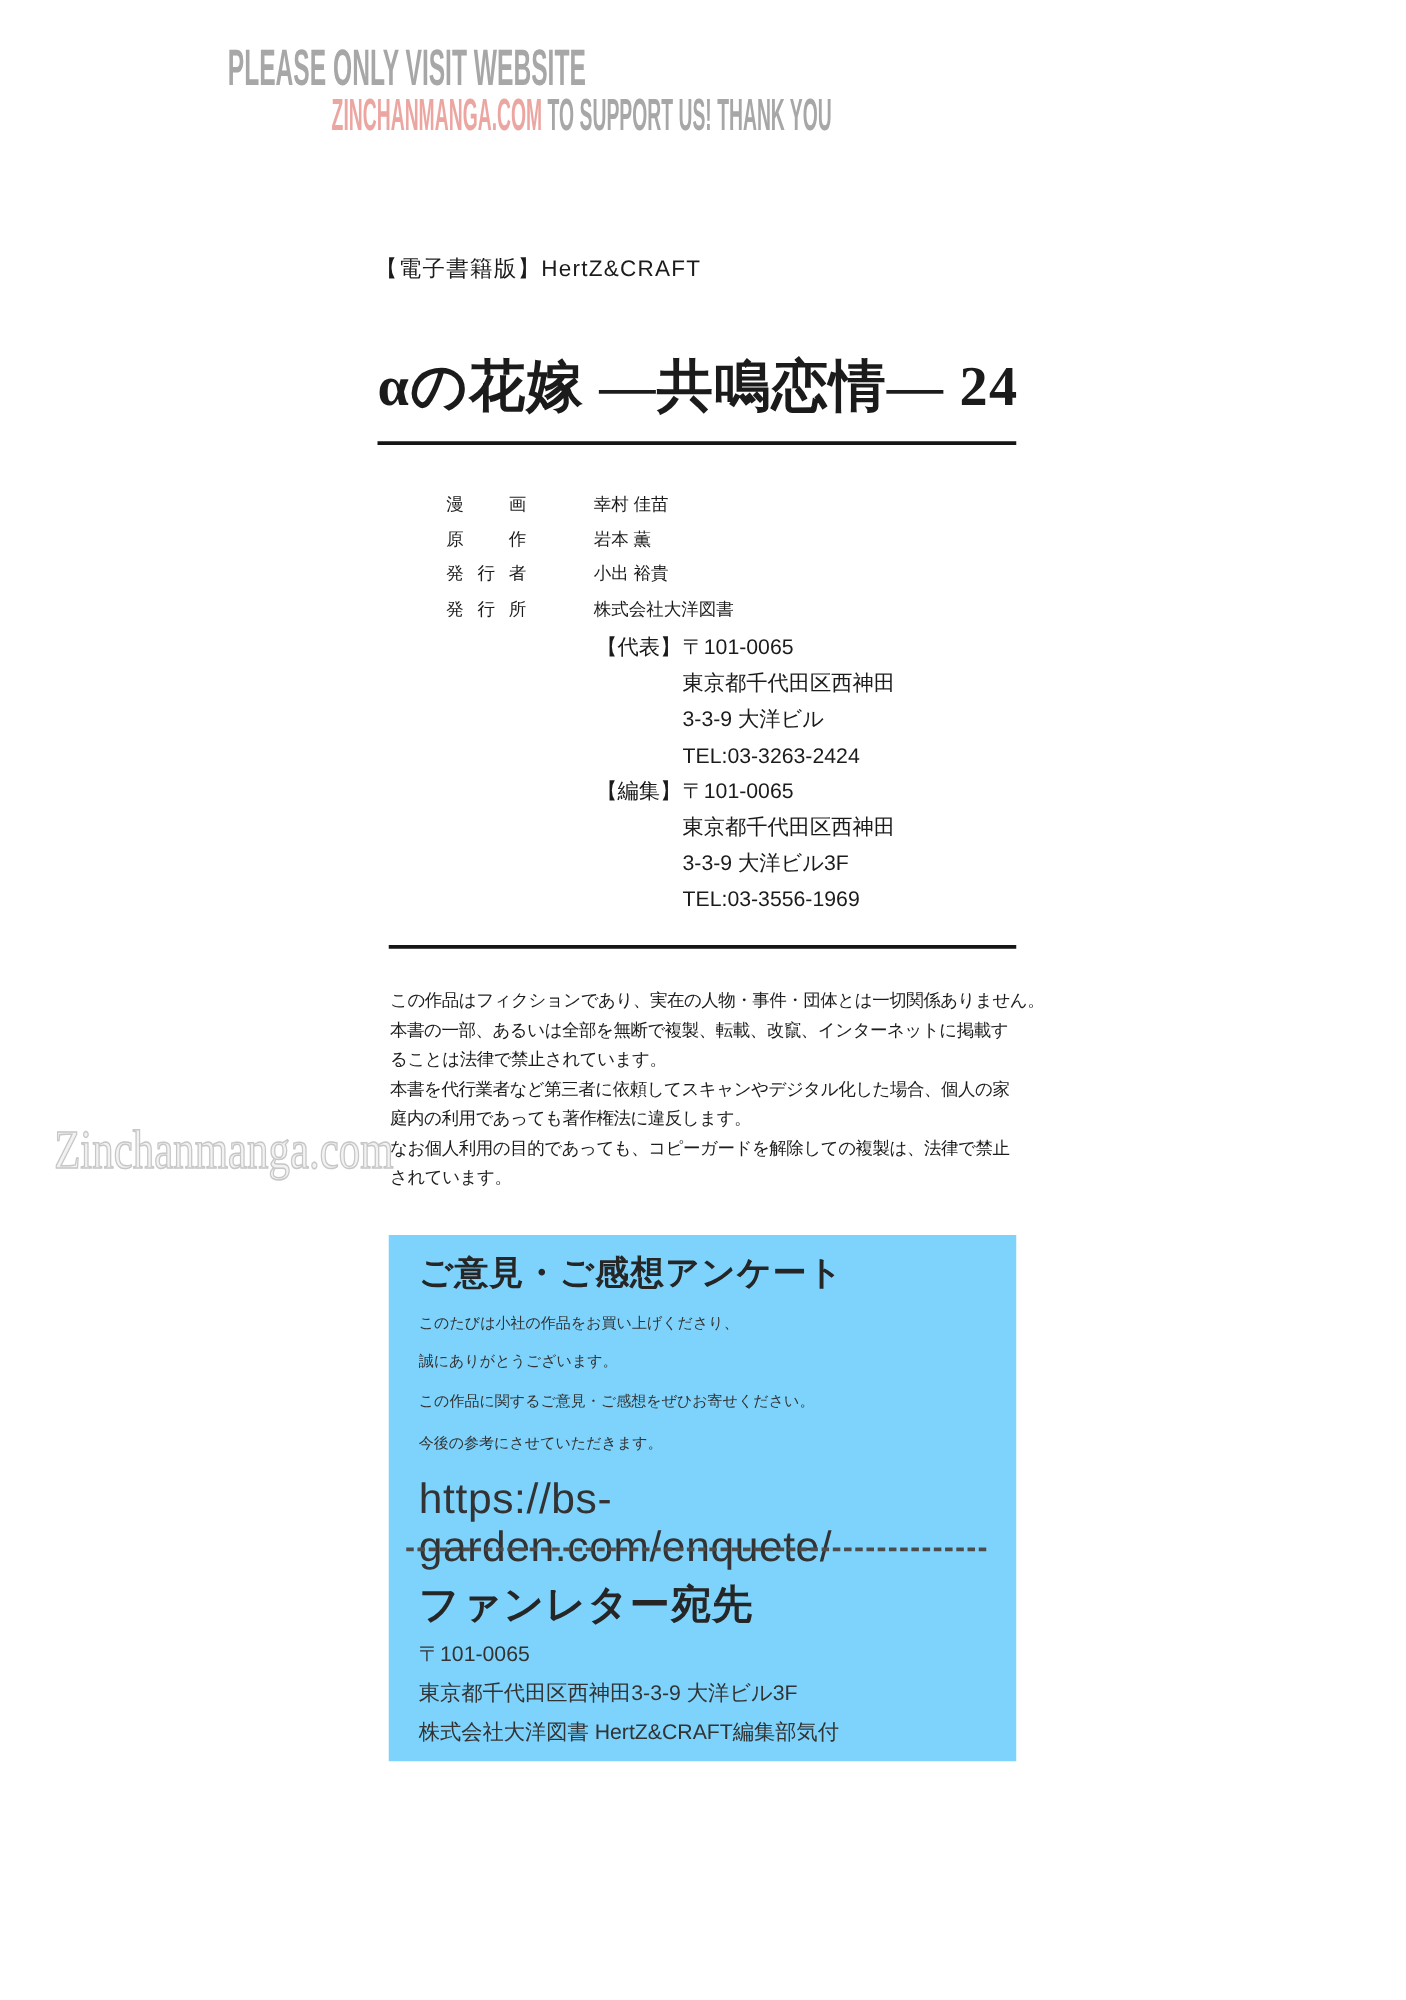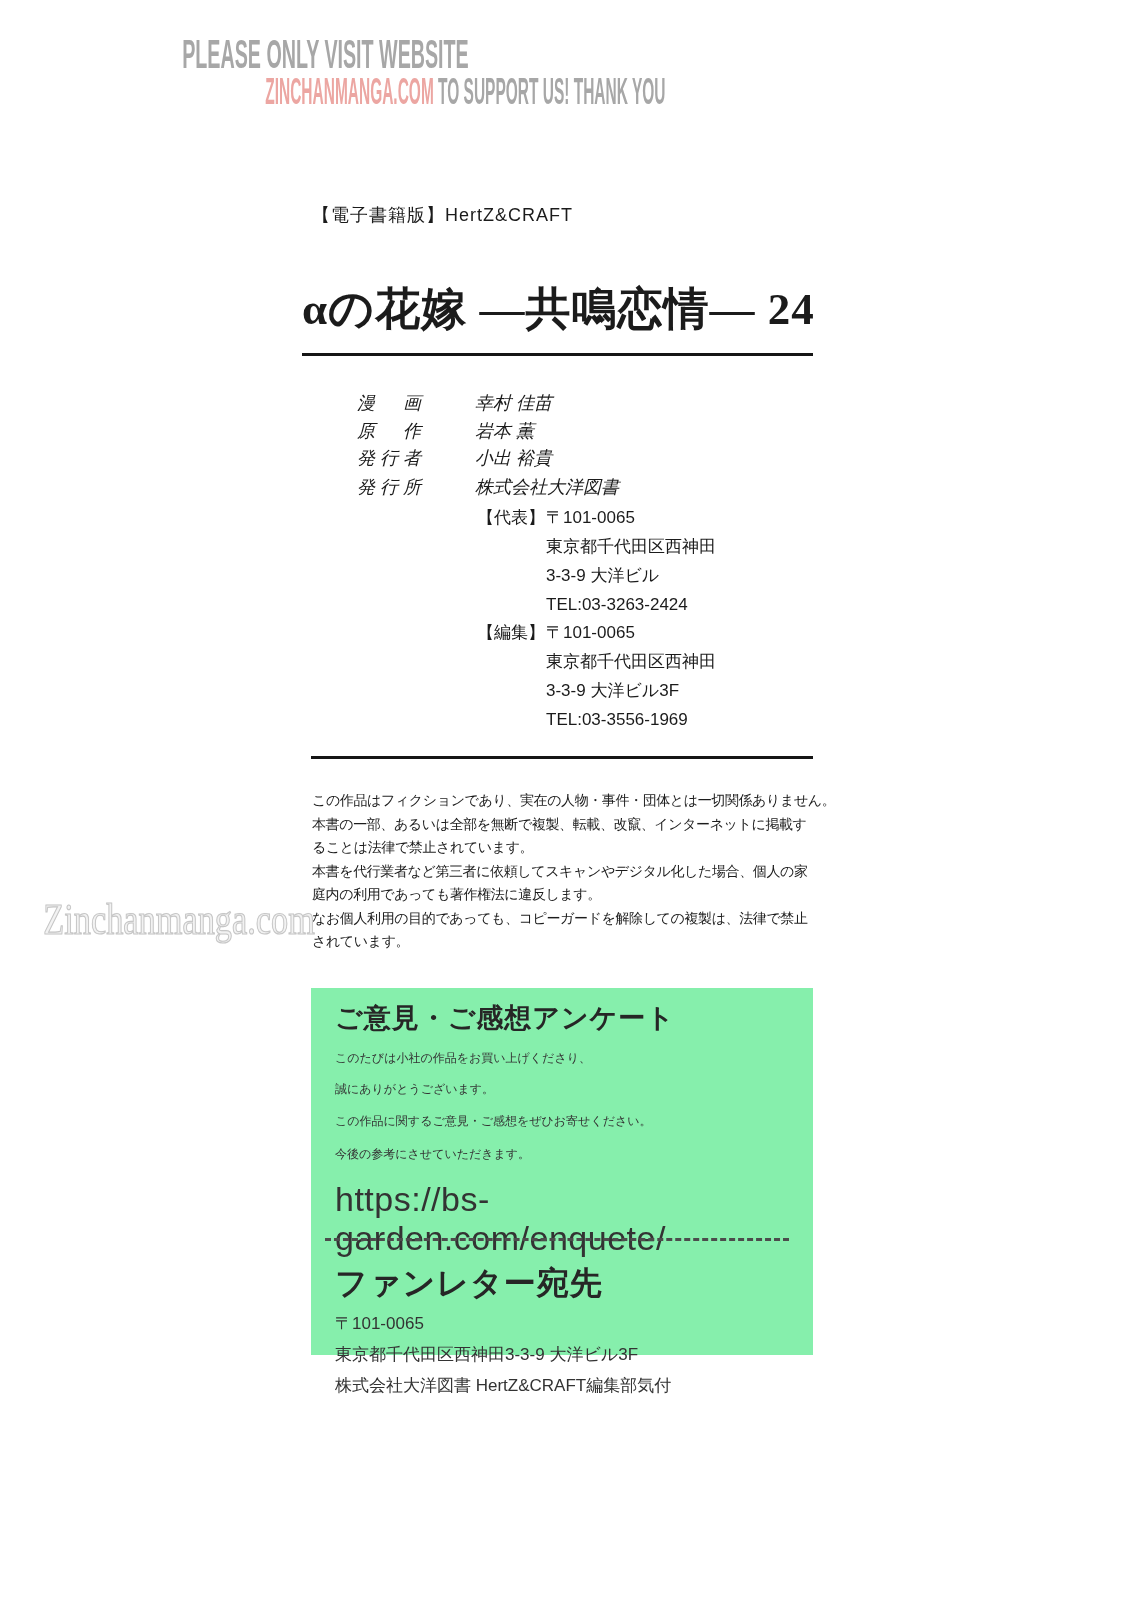--- a/index.html
+++ b/index.html
@@ -14,34 +14,34 @@
   }
   
   .wm-top{position:absolute;left:0;top:0;width:650px;}
   .wm-line{position:absolute;left:0;width:650px;text-align:center;line-height:1;white-space:nowrap;}
   .wm-line1{top:34px;font-size:41px;font-weight:800;color:#a7a7a7;}
   .wm-line2{top:74px;font-size:36px;font-weight:700;color:#a7a7a7;}
   .wm-squeeze1{display:inline-block;transform:scaleX(0.48);transform-origin:center;}
   .wm-squeeze2{display:inline-block;transform:scaleX(0.43);transform-origin:center;}
   .wm-pink{color:#eca6a2;}
   
-  .edition{position:absolute;left:300px;top:203px;font-size:18px;letter-spacing:1px;margin-left:12px;}
+  .edition{position:absolute;left:300px;top:203px;font-size:18px;letter-spacing:1px;}
   .book-title{position:absolute;left:302px;top:284px;font-size:45px;font-weight:700;line-height:50px;letter-spacing:1px;white-space:nowrap;font-family:Liberation Serif, serif;}
   .title-rule{position:absolute;left:302px;top:353px;width:511px;height:3px;background:#151515;}
-  .credit-row{position:absolute;left:357px;display:flex;font-size:18px;line-height:24px;white-space:nowrap;font-style:italic;}
+  .credit-row{position:absolute;left:357px;display:flex;font-size:14px;line-height:24px;white-space:nowrap;}
   .credit-label{width:64px;text-align:justify;text-align-last:justify;}
   .credit-value{margin-left:54px;}
   .addr-block{position:absolute;left:477px;font-size:17px;display:flex;white-space:nowrap;}
   .addr-tag{width:69px;flex:none;line-height:29px;}
   .addr-lines div{line-height:29px;}
   .body-rule{position:absolute;left:311px;top:756px;width:502px;height:3px;background:#151515;}
   .legal{position:absolute;left:312px;top:789px;font-size:14px;color:#1c1c1c;}
   .legal div{line-height:23.5px;white-space:nowrap;letter-spacing:-0.4px;}
   
-  .survey-box{position:absolute;left:311px;top:988px;width:502px;height:367px;background:#86efac;}
+  .survey-box{position:absolute;left:311px;top:988px;width:502px;height:421px;background:#7dd3fc;}
   .survey-title{position:absolute;left:24px;top:12px;font-size:27px;font-weight:700;color:#262626;letter-spacing:1px;}
   .survey-line{position:absolute;left:24px;font-size:12px;color:#333333;white-space:nowrap;}
   .survey-url{position:absolute;left:24px;top:192px;font-size:34px;color:#333333;letter-spacing:0.5px;}
   .dash-rule{position:absolute;left:14px;top:250px;width:464px;border-top:3px dashed #4c4c4c;}
   .fan-title{position:absolute;left:24px;top:274px;font-size:32px;font-weight:700;color:#262626;letter-spacing:1px;}
   .fan-line{position:absolute;left:24px;font-size:17px;color:#333333;white-space:nowrap;}
   
   .wm-side{position:absolute;left:5px;width:295px;text-align:center;line-height:1;white-space:nowrap;
            color:#f2f2f2;-webkit-text-stroke:1.2px #c7c7c7;text-shadow:0 0 1px #cfcfcf;}
   .wm-side1{top:898px;font-size:44px;font-family:"Liberation Serif","DejaVu Serif",serif;}

